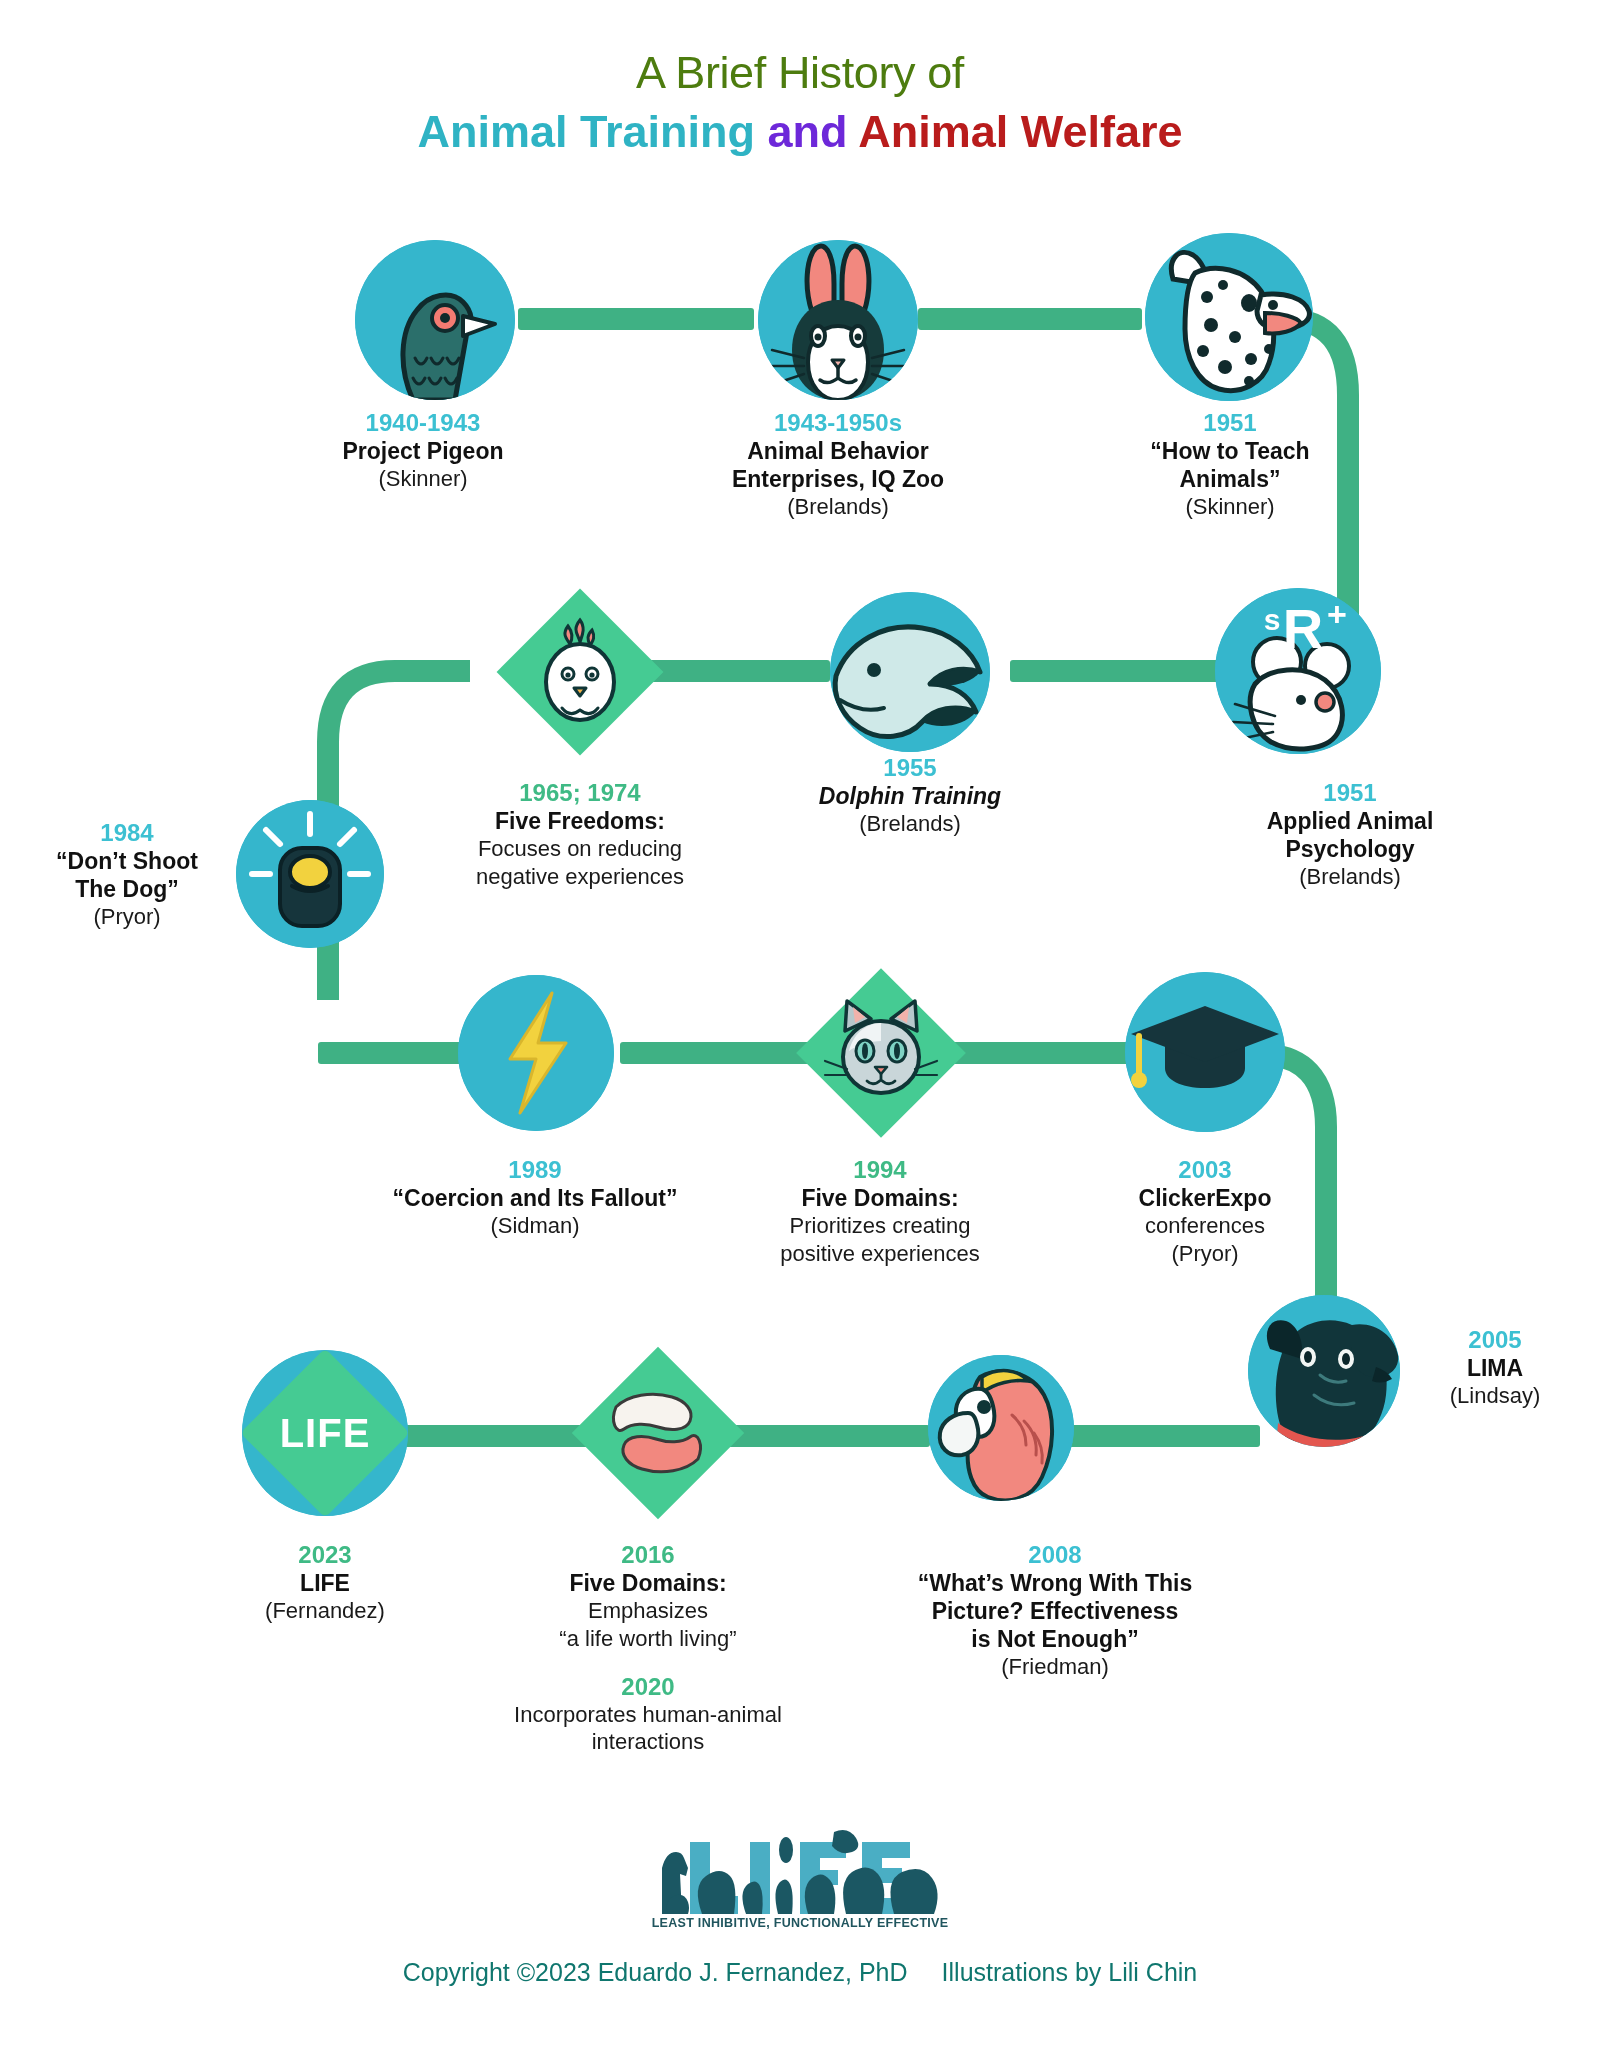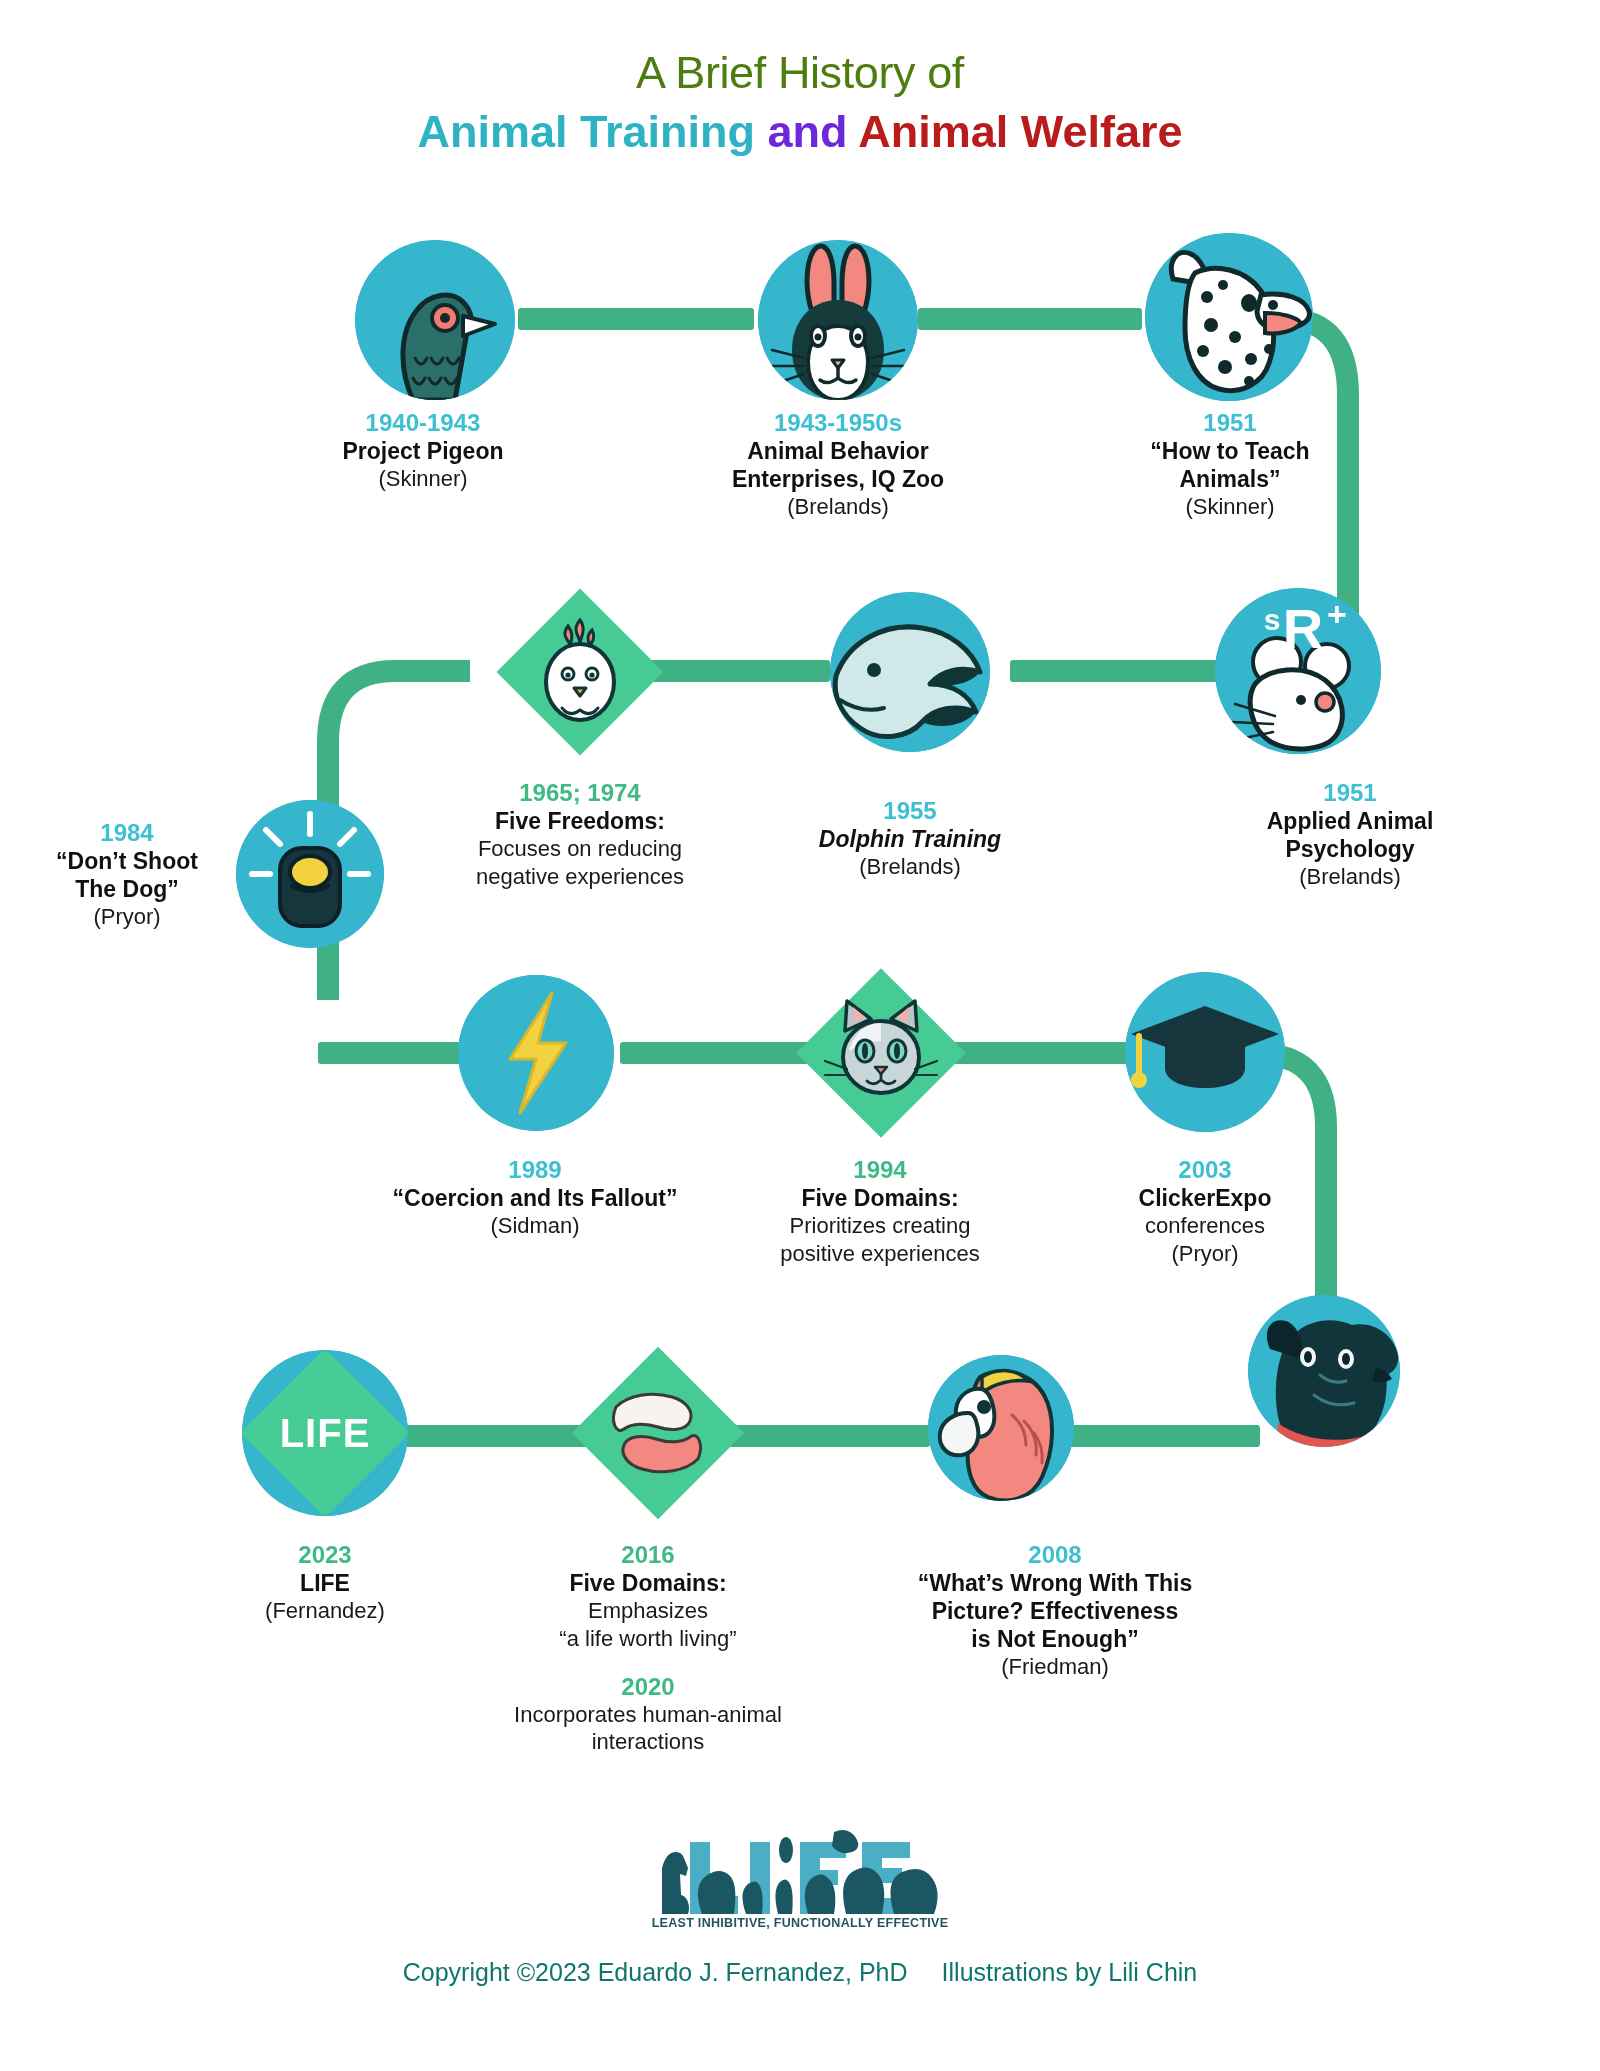--- a/index.html
+++ b/index.html
@@ -222,21 +222,21 @@
       <svg width="160" height="160" viewBox="0 0 160 160">
         <circle cx="80" cy="80" r="80" fill="#35b6cc"></circle>
         <path d="M6 84 C18 50 54 30 92 36 C120 40 142 58 150 80 C132 74 112 78 100 92 C124 92 140 104 146 120 C126 112 104 116 92 130 C78 146 50 150 30 136 C12 124 2 104 6 84 Z" fill="#cfe9e8" stroke="#0f3536" stroke-width="5" stroke-linejoin="round"></path>
         <path d="M100 92 C112 78 132 74 150 80 C140 92 120 96 100 92 Z" fill="#0f3536"></path>
         <path d="M92 130 C104 116 126 112 146 120 C134 134 110 138 92 130 Z" fill="#0f3536"></path>
         <circle cx="44" cy="78" r="7" fill="#0f3536"></circle>
         <path d="M10 108 q22 14 44 8" stroke="#0f3536" stroke-width="4" fill="none" stroke-linecap="round"></path>
       </svg>
     </div>
   </div>
-  <div class="label" style="left:760px;top:796px;width:300px;">
+  <div class="label" style="left:760px;top:753px;width:300px;">
     <div class="yr blue">1955</div>
     <div class="ttl" style="white-space:pre-line;font-style:italic;">Dolphin Training</div>
     <div class="sub" style="white-space:pre-line;">(Brelands)</div>
   </div>
 
   <div class="node" style="left:500px;top:592px;">
     <div class="diamond" style="width:118px;height:118px;margin:21px;">
       <div class="dinner">
         <svg width="112" height="112" viewBox="0 0 112 112">
           <path d="M56 4 C62 12 58 20 56 26 C54 18 48 14 56 4 Z" fill="#f2887f" stroke="#0f3536" stroke-width="3"></path>
@@ -362,20 +362,25 @@
         <ellipse cx="60" cy="62" rx="4" ry="6" fill="#0b262a"></ellipse>
         <path d="M128 72 q12 4 16 12 q-10 6 -20 2 Z" fill="#0b262a"></path>
         <g stroke="#3d7a7c" stroke-width="3" fill="none" stroke-linecap="round">
           <path d="M72 80 q12 10 26 6"></path>
             <path d="M66 100 q18 14 40 8"></path>
         </g>
         <path d="M30 128 C54 146 96 150 124 138 L128 152 L28 152 Z" fill="#e3564f"></path>
       </svg>
     </div>
   </div>
+  <div class="label" style="left:1390px;top:1325px;width:210px;text-align:center;">
+    <div class="yr blue">2005</div>
+    <div class="ttl" style="white-space:pre-line;">LIMA</div>
+    <div class="sub" style="white-space:pre-line;">(Lindsay)</div>
+  </div>
 
   <div class="node" style="left:928px;top:1355px;">
     <div class="circle" style="width:146px;height:146px;">
       <svg width="146" height="146" viewBox="0 0 146 146">
         <circle cx="73" cy="73" r="73" fill="#35b6cc"></circle>
         <path d="M52 22 C74 10 104 18 116 40 C128 62 126 96 114 122 C104 144 80 150 60 142 C44 136 38 114 40 92 C42 62 42 34 52 22 Z" fill="#f2887f" stroke="#0f3536" stroke-width="4"></path>
         <path d="M54 22 C70 12 90 14 100 26 C86 24 66 28 54 38 Z" fill="#f2d23e" stroke="#0f3536" stroke-width="3.5"></path>
         <path d="M54 34 C42 32 30 40 28 54 C26 70 36 82 50 82 C62 82 68 70 66 56 C64 44 60 36 54 34 Z" fill="#ffffff" stroke="#0f3536" stroke-width="4"></path>
         <path d="M40 58 C26 58 14 66 12 78 C10 92 20 102 34 100 C46 98 52 86 50 74 C48 64 46 58 40 58 Z" fill="#f4f7f6" stroke="#0f3536" stroke-width="4"></path>
         <circle cx="56" cy="52" r="7" fill="#0f3536"></circle>

